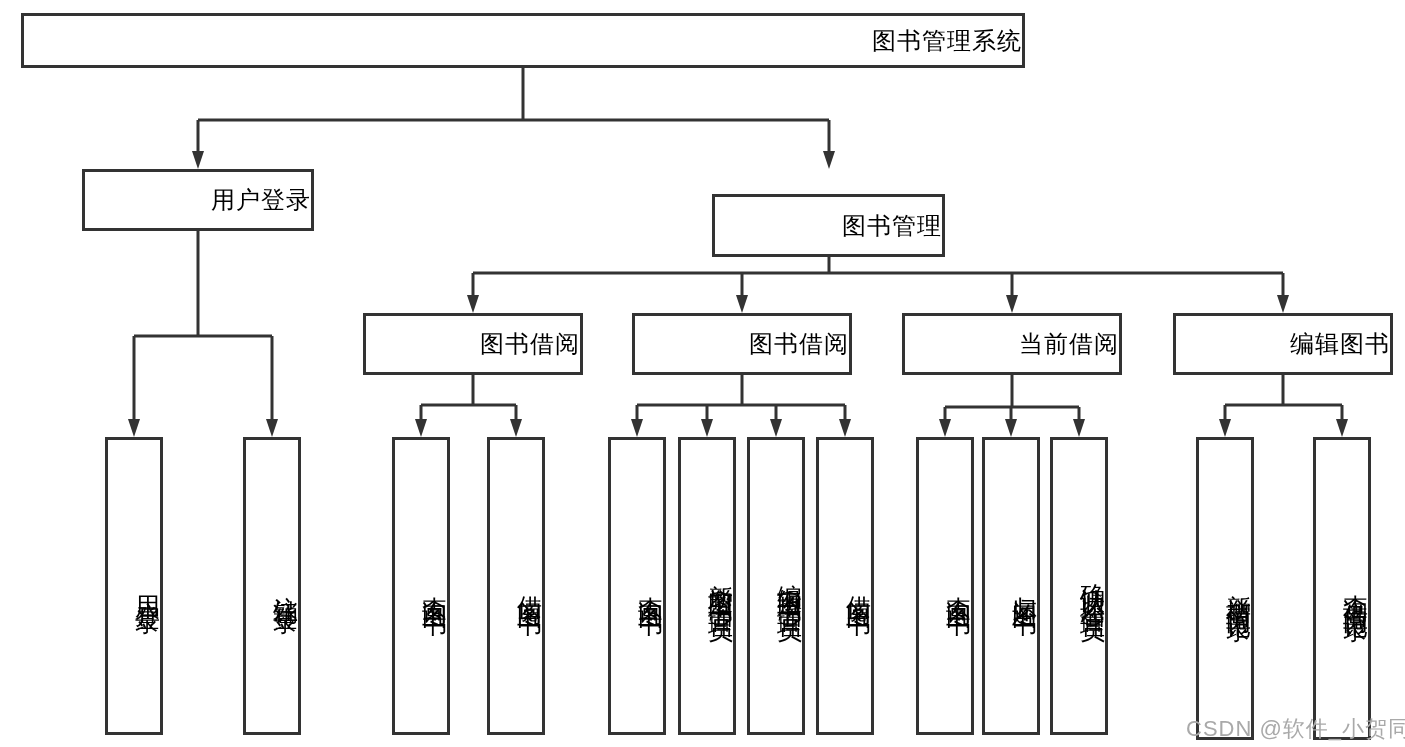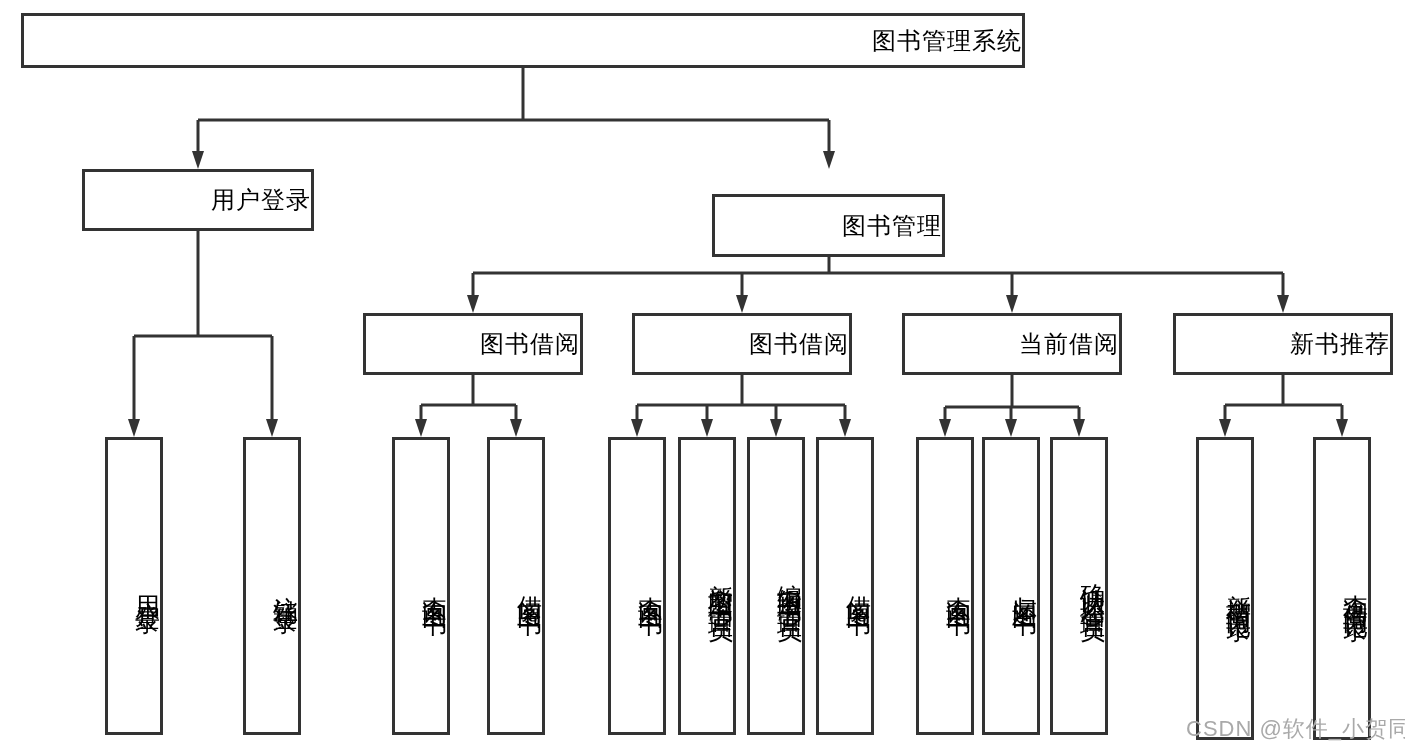--- a/index.html
+++ b/index.html
@@ -149,21 +149,21 @@
   <div class="hbox" style="left:363px; top:313px; width:220px; height:62px;">
     <span>图书借阅</span>
   </div>
   <div class="hbox" style="left:632px; top:313px; width:220px; height:62px;padding-left:48px;">
     <span>图书借阅</span>
   </div>
   <div class="hbox" style="left:902px; top:313px; width:220px; height:62px;padding-left:24px;">
     <span>当前借阅</span>
   </div>
   <div class="hbox" style="left:1173px; top:313px; width:220px; height:62px;">
-    <span>新书推荐</span>
+    <span>编辑图书</span>
   </div>
 
   <div class="vbox" style="left:105px;">
     <span>用户登录</span>
   </div>
   <div class="vbox" style="left:243px;">
     <span>注销登录</span>
   </div>
 
   <div class="vbox" style="left:392px;">

